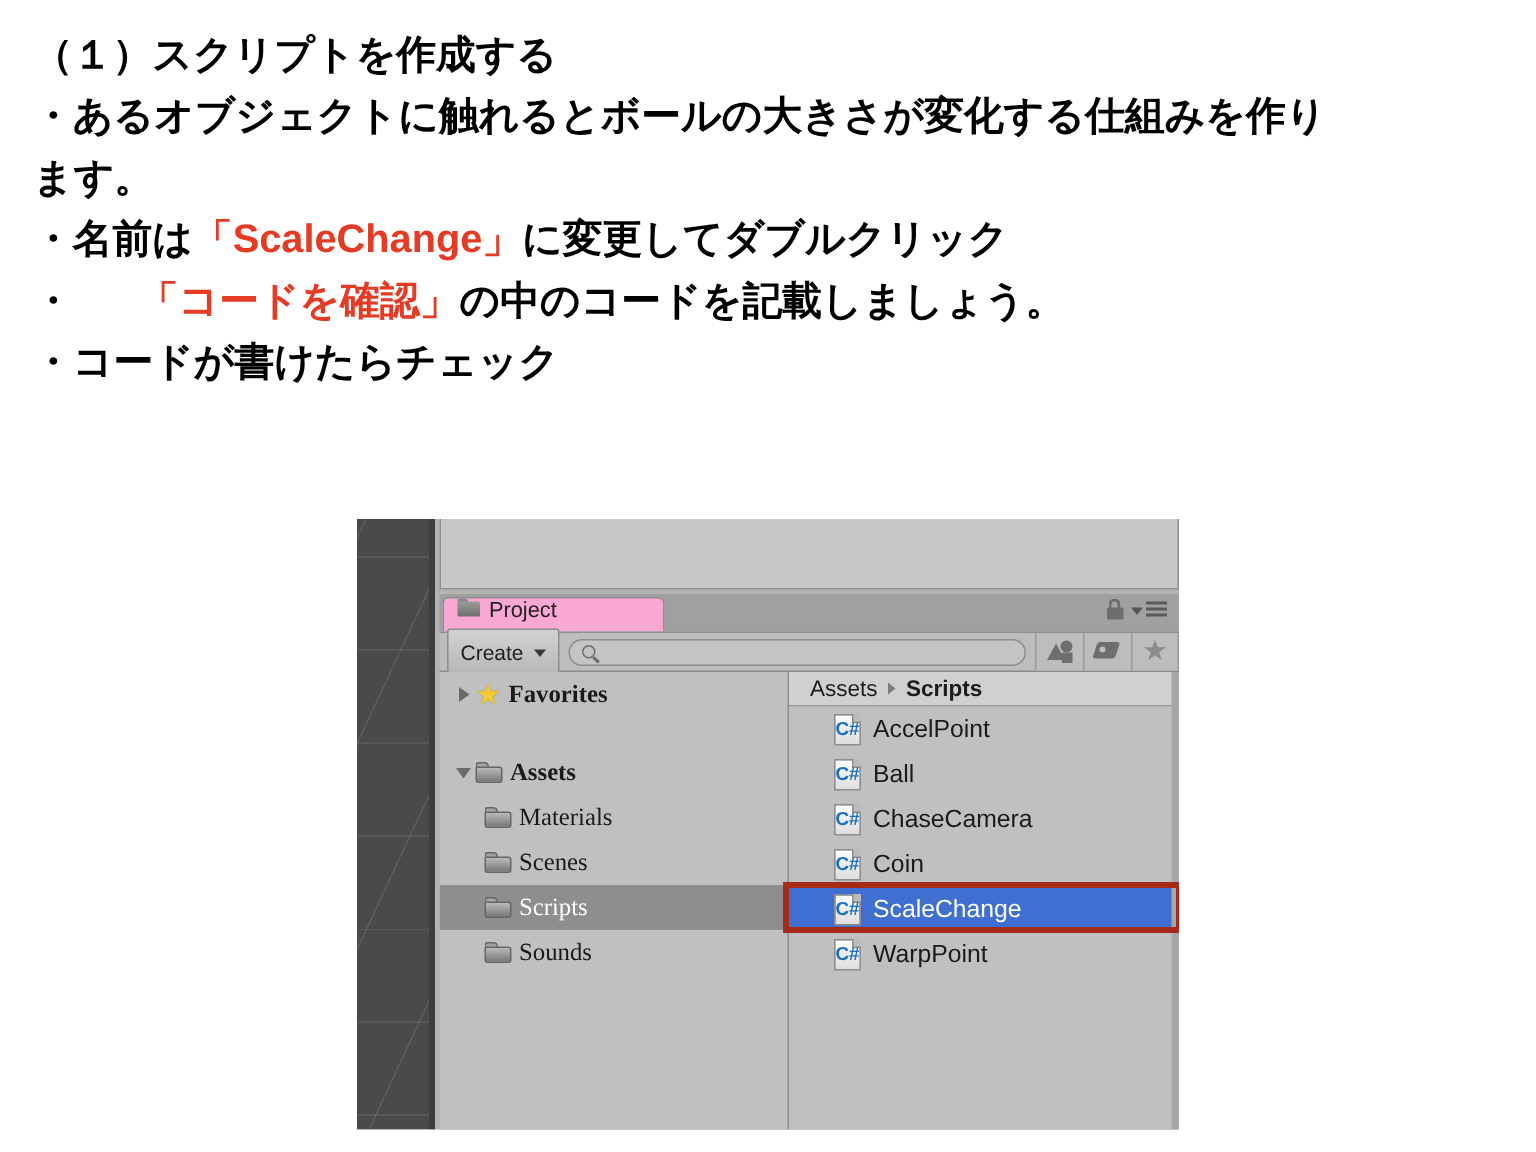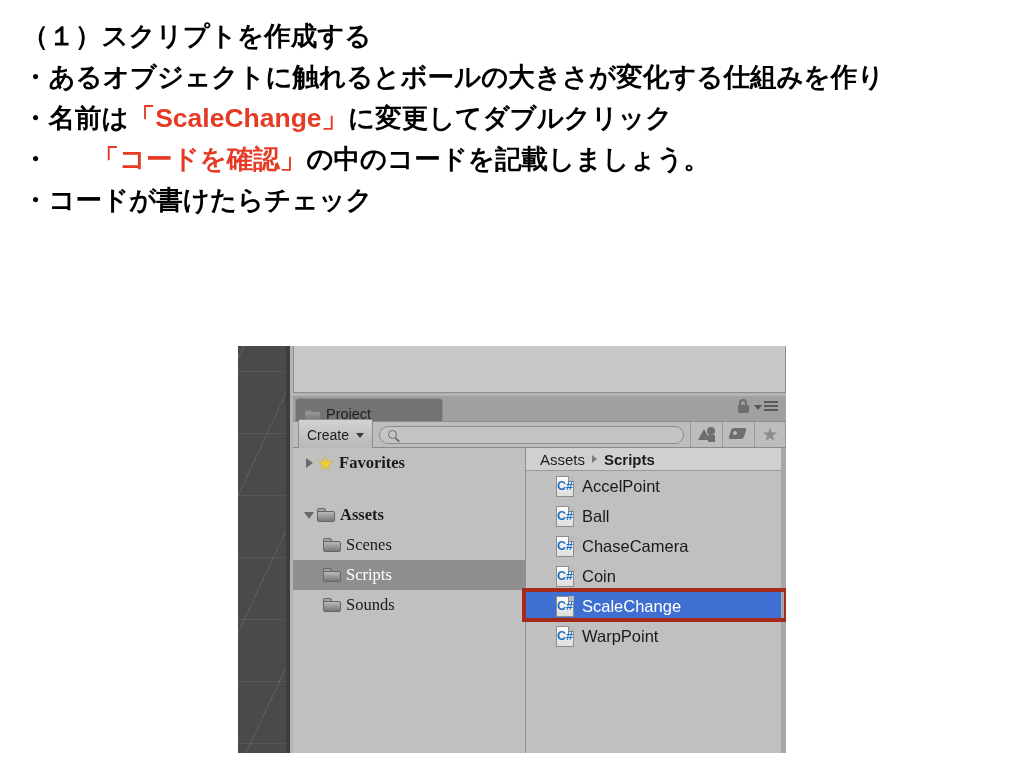--- a/index.html
+++ b/index.html
@@ -69,25 +69,25 @@
   }
 
   
   .tabbar {
     position: relative; height: 25px; width: 100%;
     background: #a0a0a0;
   }
   .tab {
     position: absolute; left: 2px; top: 2px;
     height: 24px; width: 148px;
-    background: #737373;
+    background: #f9a8d4;
     border: 1px solid #8e8e8e;
     border-bottom: none;
     border-radius: 4px 4px 0 0;
-    display: flex; align-items: flex-end; gap: 6px;
+    display: flex; align-items: flex-start; gap: 6px;
     padding-left: 9px;
   }
   .tab-label {
     font-size: 14.5px; color: #222; font-weight: normal;
   }
   .folder-ico { width: 15px; height: 12px; position: relative; display:inline-block; }
   .folder-ico .bk {
     position:absolute; left:0; bottom:0; width:15px; height:10px;
     background: linear-gradient(#9a9a9a,#6f6f6f);
     border-radius: 1px 2px 1px 1px;
@@ -273,20 +273,21 @@
   }
 </style>
 </head>
 <body>
 
 <div id="page">
 
   <div class="slide-text">
     <div class="tline" id="L1"><span>（１）スクリプトを作成する</span></div>
     <div class="tline" id="L2"><span>・あるオブジェクトに触れるとボールの大きさが変化する仕組みを作り</span></div>
+    <div class="tline" id="L3"><span>ます。</span></div>
     <div class="tline" id="L5"><span>・名前は</span><span style="color: rgb(229, 59, 37);">「ScaleChange」</span><span>に変更してダブルクリック</span></div>
     <div class="tline" id="L6"><span>・</span><span style="color: rgb(229, 59, 37); margin-left: 44px;">「コードを確認」</span><span>の中のコードを記載しましょう。</span></div>
     <div class="tline" id="L7"><span>・コードが書けたらチェック</span></div>
   </div>
 
   <div class="shot">
 
     <div class="scene-strip"></div>
 
     <div class="upper-panel"></div>
@@ -368,20 +369,29 @@
                 </span>
                 <span class="row-label">Assets</span>
               </div>
               <div class="trow">
                 <span style="width: 30px; flex: 0 0 auto;"></span>
                 <span class="tw" style="width: 0px;"></span>
                 <span class="folder-icon2">
                   <span class="tb"></span>
                   <span class="bk"></span>
                 </span>
+                <span class="row-label sub">Materials</span>
+              </div>
+              <div class="trow">
+                <span style="width: 30px; flex: 0 0 auto;"></span>
+                <span class="tw" style="width: 0px;"></span>
+                <span class="folder-icon2">
+                  <span class="tb"></span>
+                  <span class="bk"></span>
+                </span>
                 <span class="row-label sub">Scenes</span>
               </div>
               <div class="trow selected">
                 <span style="width: 30px; flex: 0 0 auto;"></span>
                 <span class="tw" style="width: 0px;"></span>
                 <span class="folder-icon2">
                   <span class="tb"></span>
                   <span class="bk"></span>
                 </span>
                 <span class="row-label sub">Scripts</span>

